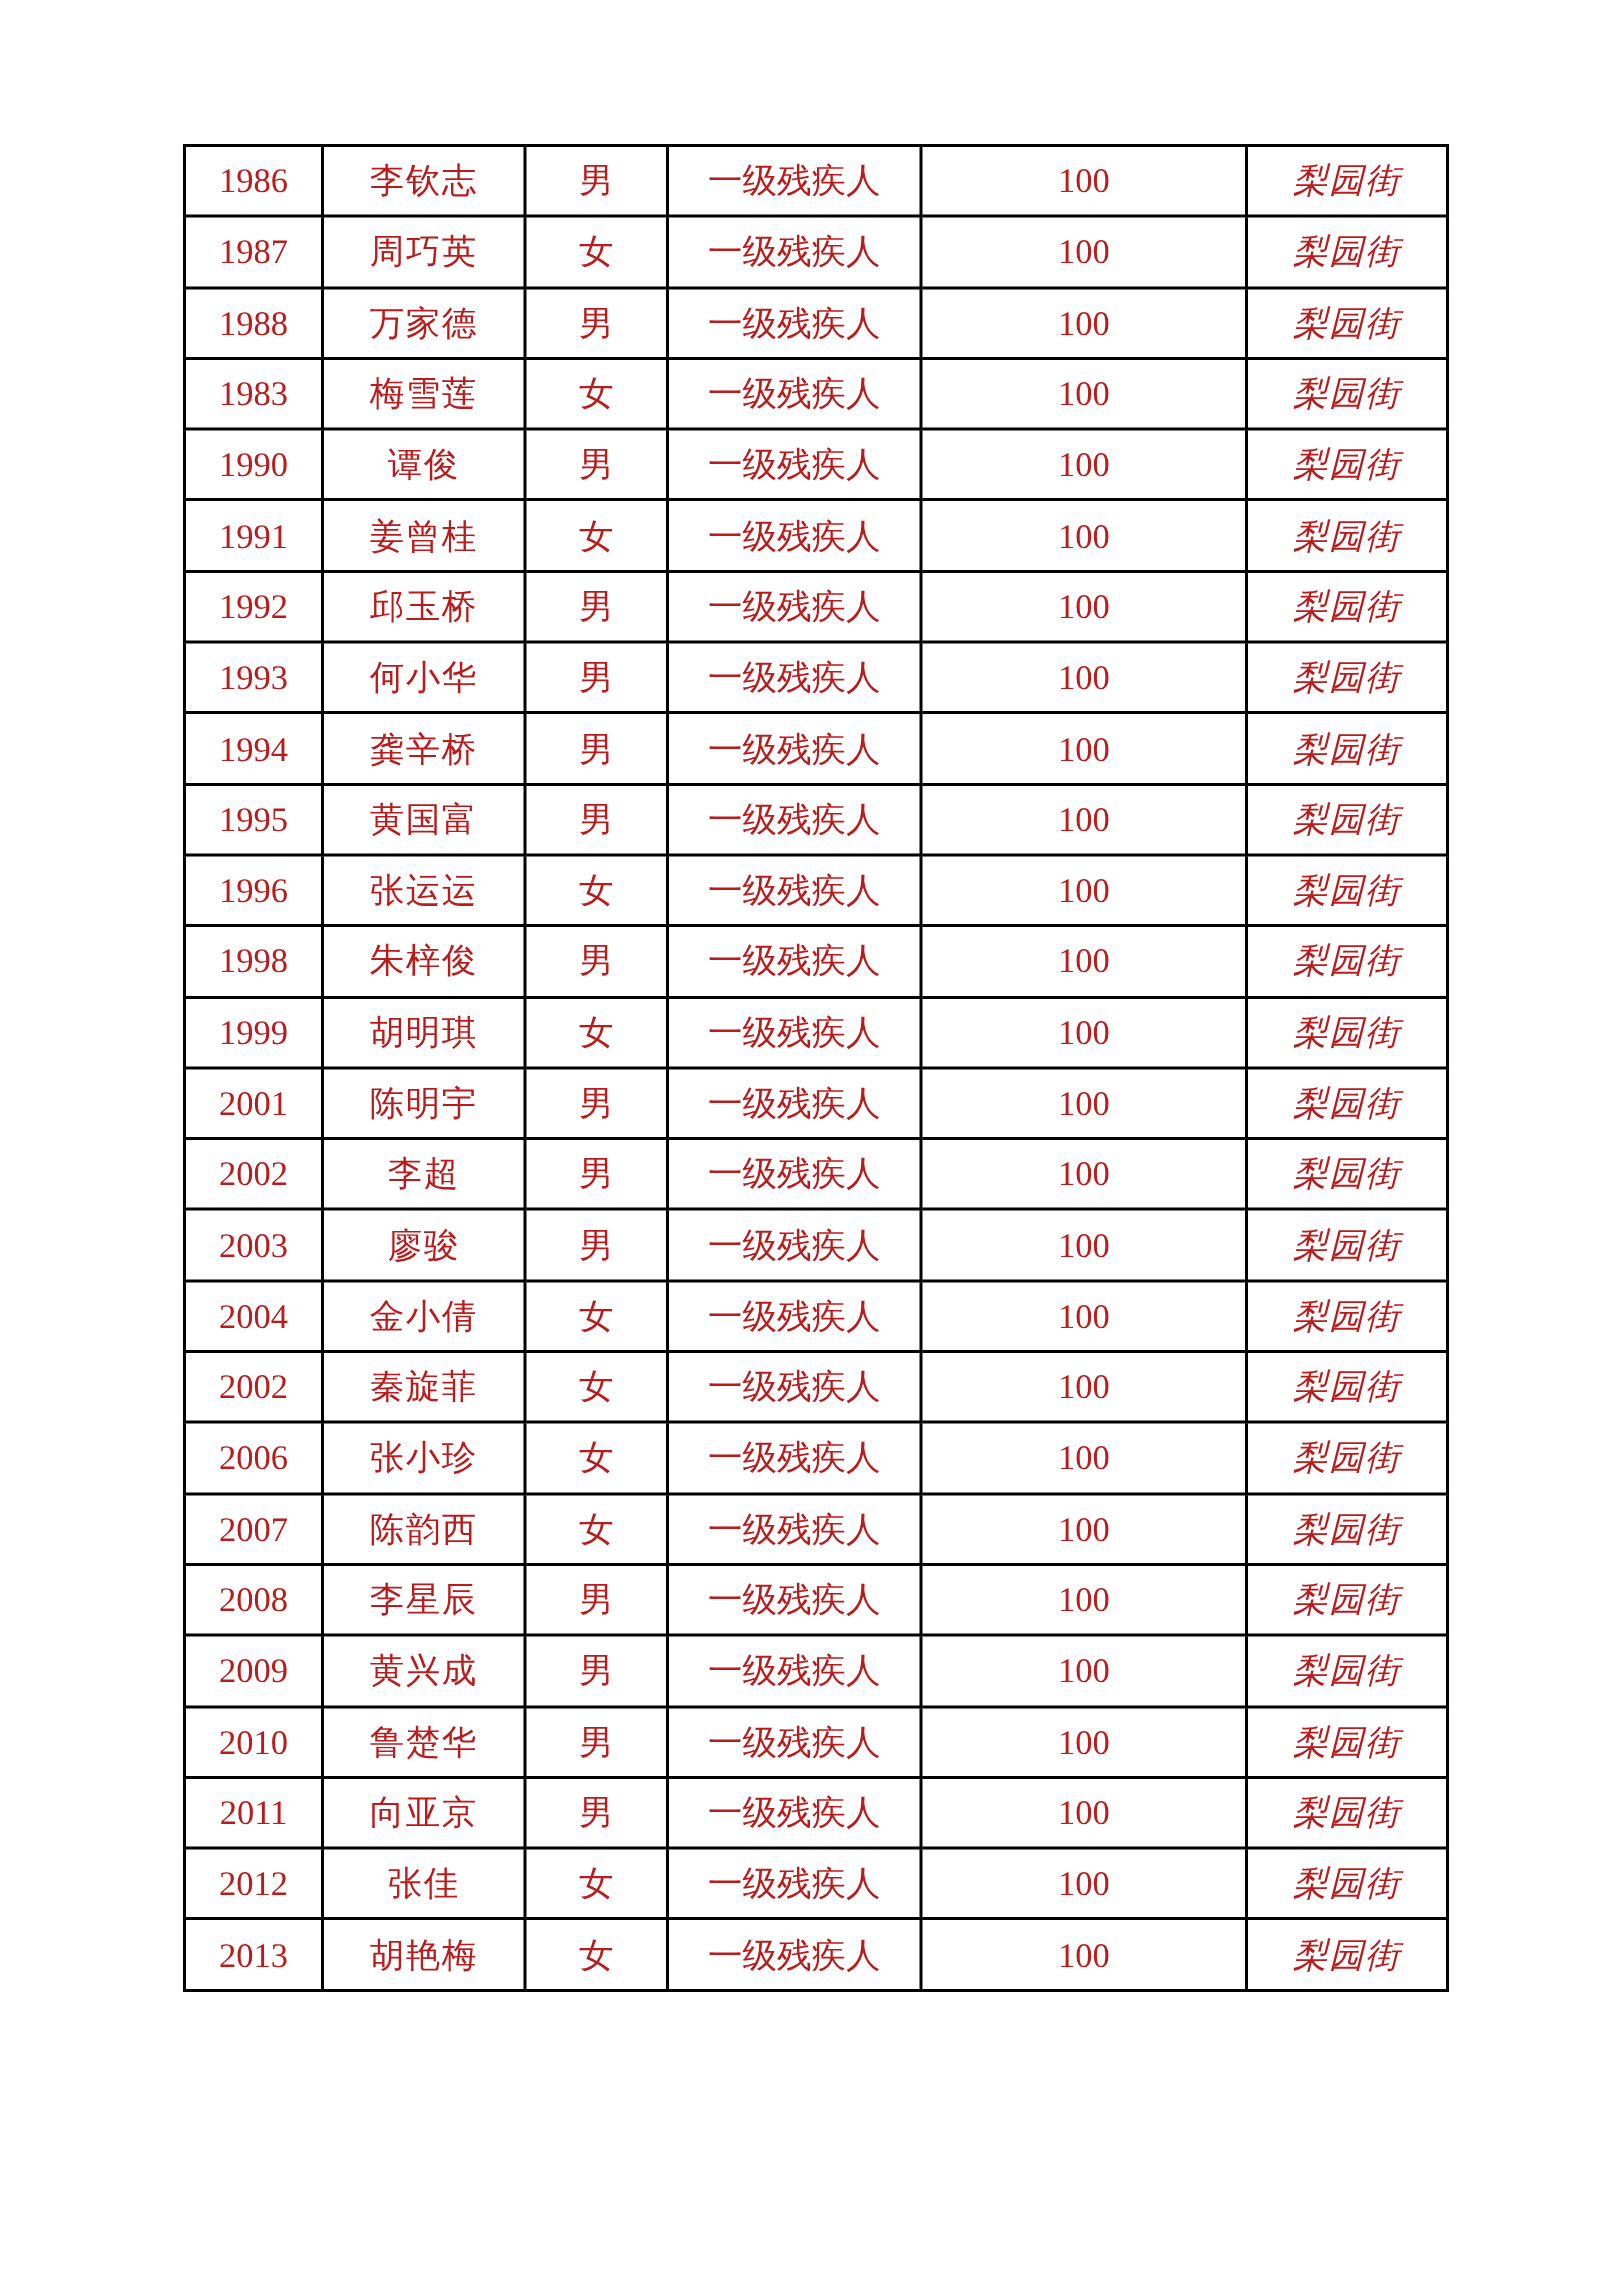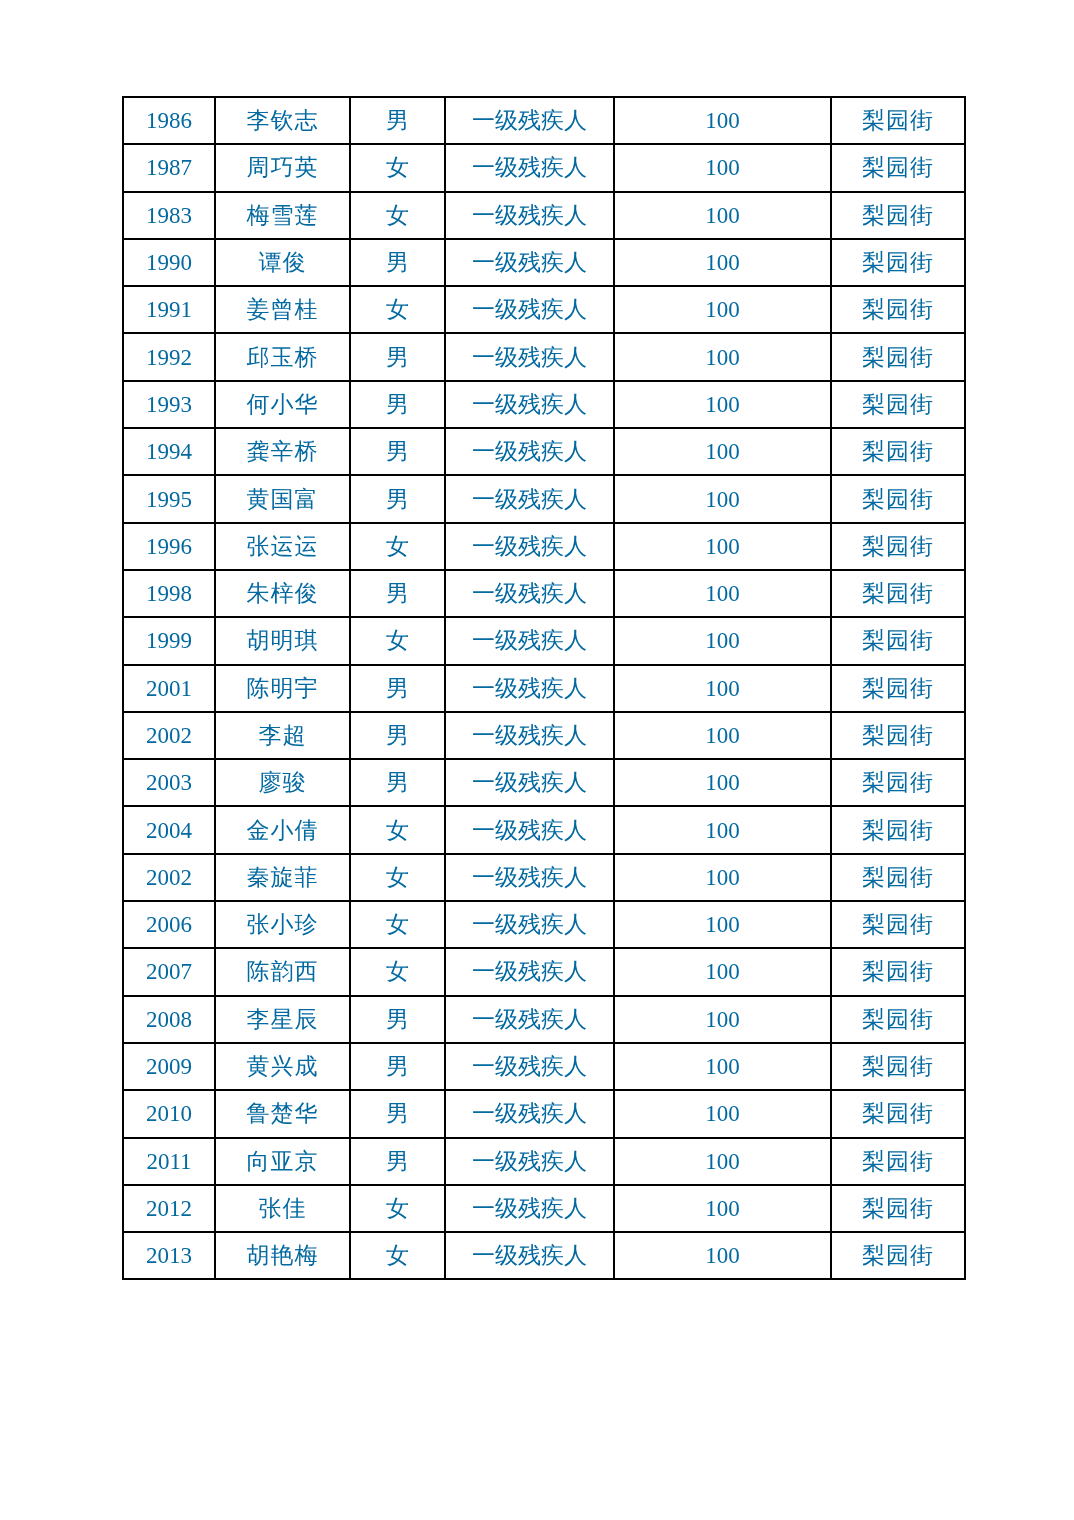--- a/index.html
+++ b/index.html
@@ -6,21 +6,21 @@
     margin: 0;
     padding: 0;
     background: #ffffff;
   }
   .page {
     position: relative;
     width: 1074px;
     height: 1520px;
     background: #ffffff;
     font-family: "Liberation Serif", "DejaVu Serif", serif;
-    color: #0369a1;
+    color: #b91c1c;
   }
   table.roster {
     position: absolute;
     left: 122px;
     top: 96px;
     width: 830px;
     border-collapse: collapse;
     table-layout: fixed;
   }
   table.roster td {
@@ -32,21 +32,21 @@
     line-height: 1;
     padding: 0;
     overflow: hidden;
     white-space: nowrap;
   }
   td.col-serial   { width: 90px;  }
   td.col-name     { width: 133px; letter-spacing: 1px; margin-top: 28px; }
   td.col-gender   { width: 93px;  }
   td.col-category { width: 167px; }
   td.col-amount   { width: 215px; }
-  td.col-street   { width: 132px; letter-spacing: 1px; }
+  td.col-street   { width: 132px; letter-spacing: 1px; font-style: italic; }
 </style>
 </head>
 <body>
 
 <div class="page">
   <table class="roster">
     <tbody>
         <tr>
           <td class="col-serial">1986</td>
           <td class="col-name">李钦志</td>
@@ -57,20 +57,28 @@
         </tr>
         <tr>
           <td class="col-serial">1987</td>
           <td class="col-name">周巧英</td>
           <td class="col-gender">女</td>
           <td class="col-category">一级残疾人</td>
           <td class="col-amount">100</td>
           <td class="col-street">梨园街</td>
         </tr>
         <tr>
+          <td class="col-serial">1988</td>
+          <td class="col-name">万家德</td>
+          <td class="col-gender">男</td>
+          <td class="col-category">一级残疾人</td>
+          <td class="col-amount">100</td>
+          <td class="col-street">梨园街</td>
+        </tr>
+        <tr>
           <td class="col-serial">1983</td>
           <td class="col-name">梅雪莲</td>
           <td class="col-gender">女</td>
           <td class="col-category">一级残疾人</td>
           <td class="col-amount">100</td>
           <td class="col-street">梨园街</td>
         </tr>
         <tr>
           <td class="col-serial">1990</td>
           <td class="col-name">谭俊</td>

